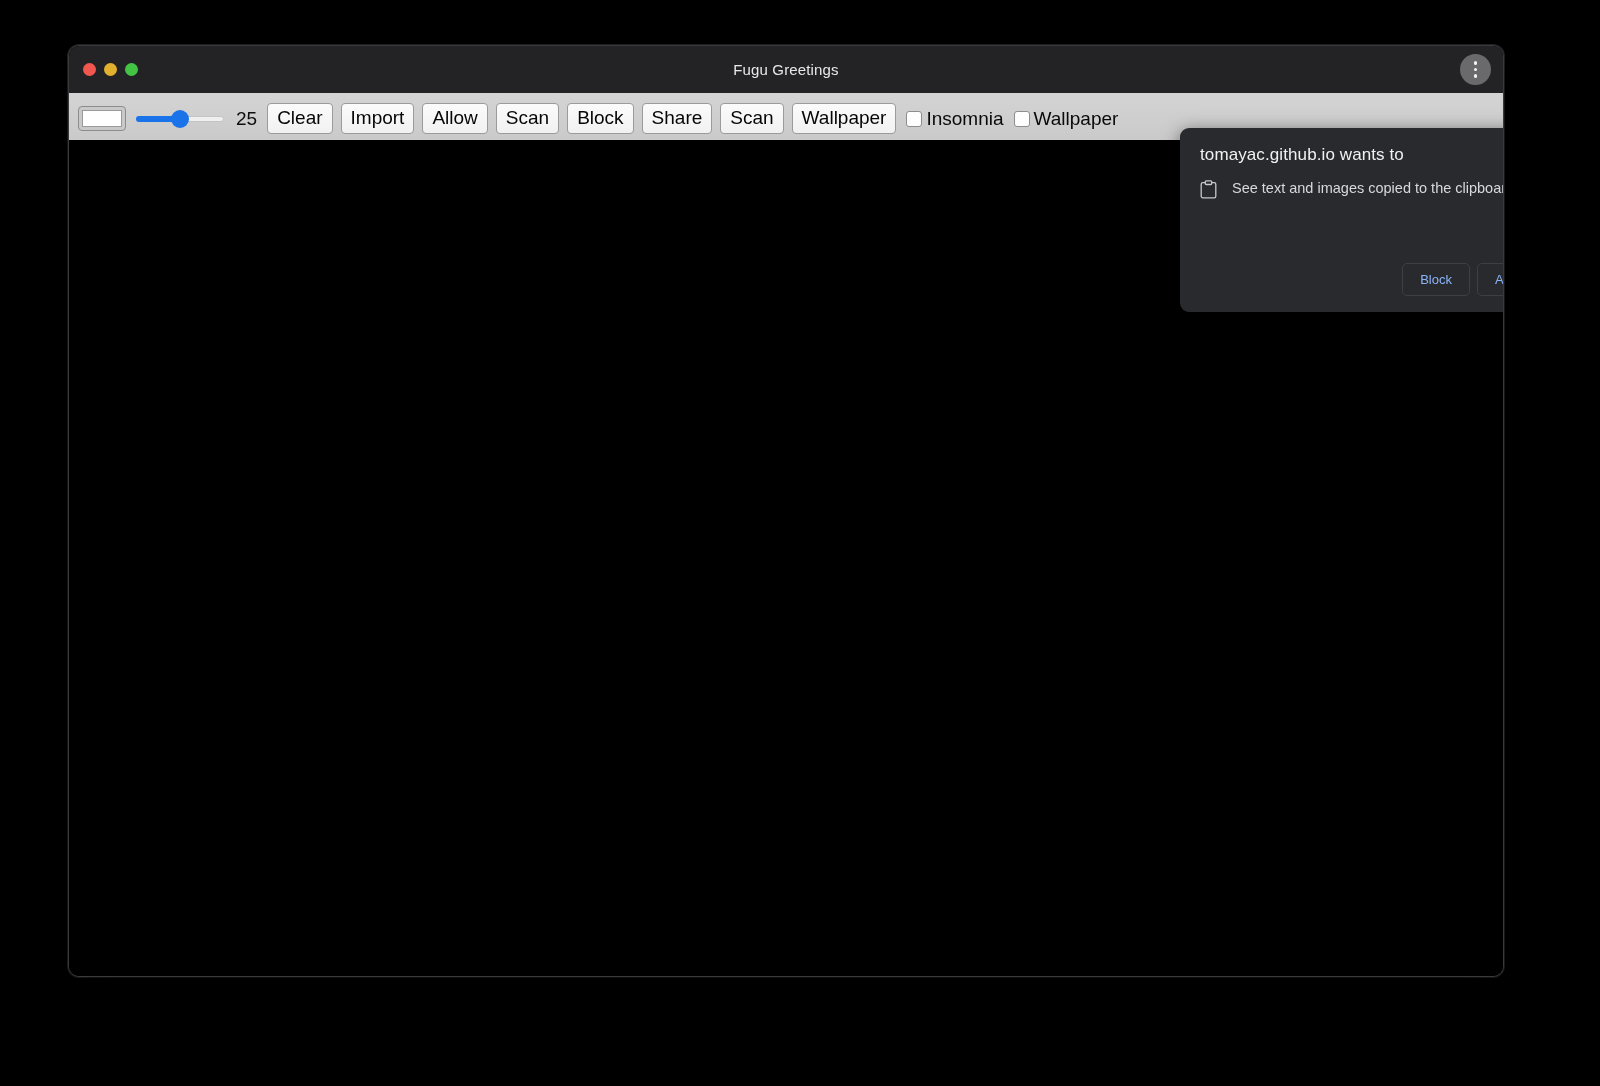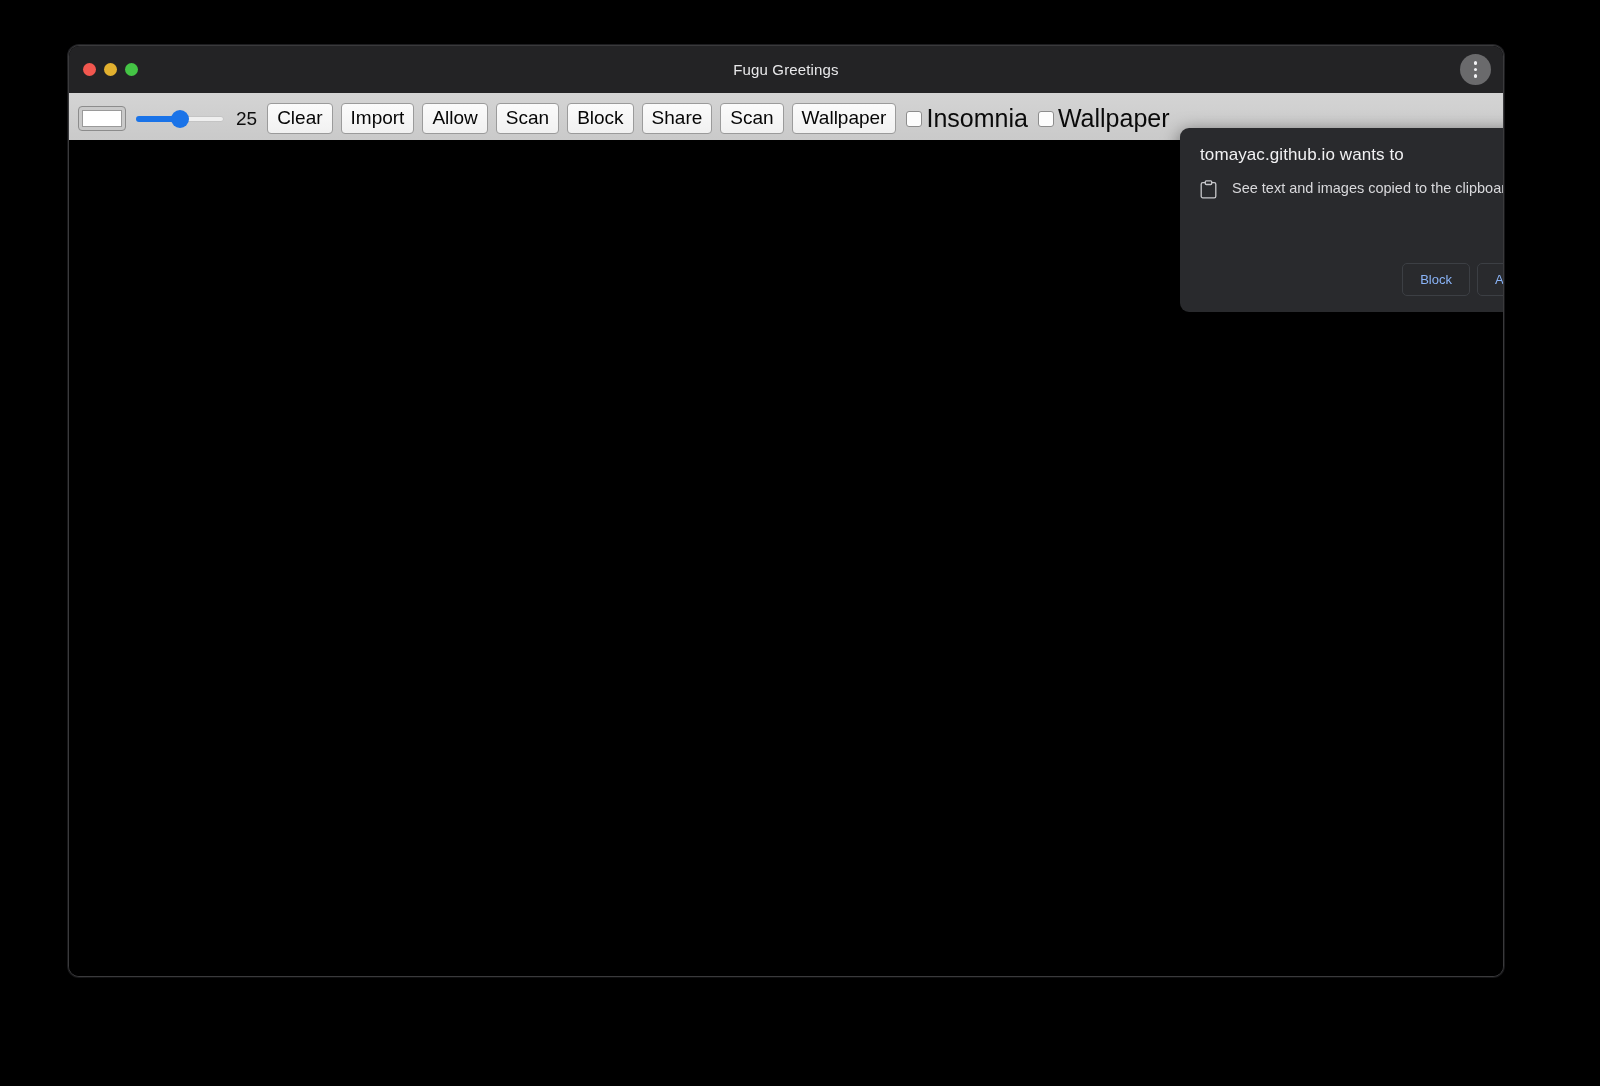--- a/index.html
+++ b/index.html
@@ -184,21 +184,21 @@
     border-radius: 4px;
     padding: 2px 9px 4px 9px;
     cursor: pointer;
     line-height: 1.22;
   }
 
   .tb-check-wrap {
     display: inline-flex;
     align-items: center;
     gap: 4px;
-    font-size: 25px;
+    font-size: 19px;
     color: #0a0a0a;
     cursor: pointer;
     user-select: none;
     margin-left: 2px;
   }
   .tb-check {
     width: 14px;
     height: 14px;
     border: 1px solid #8d8d8d;
     border-radius: 3px;

